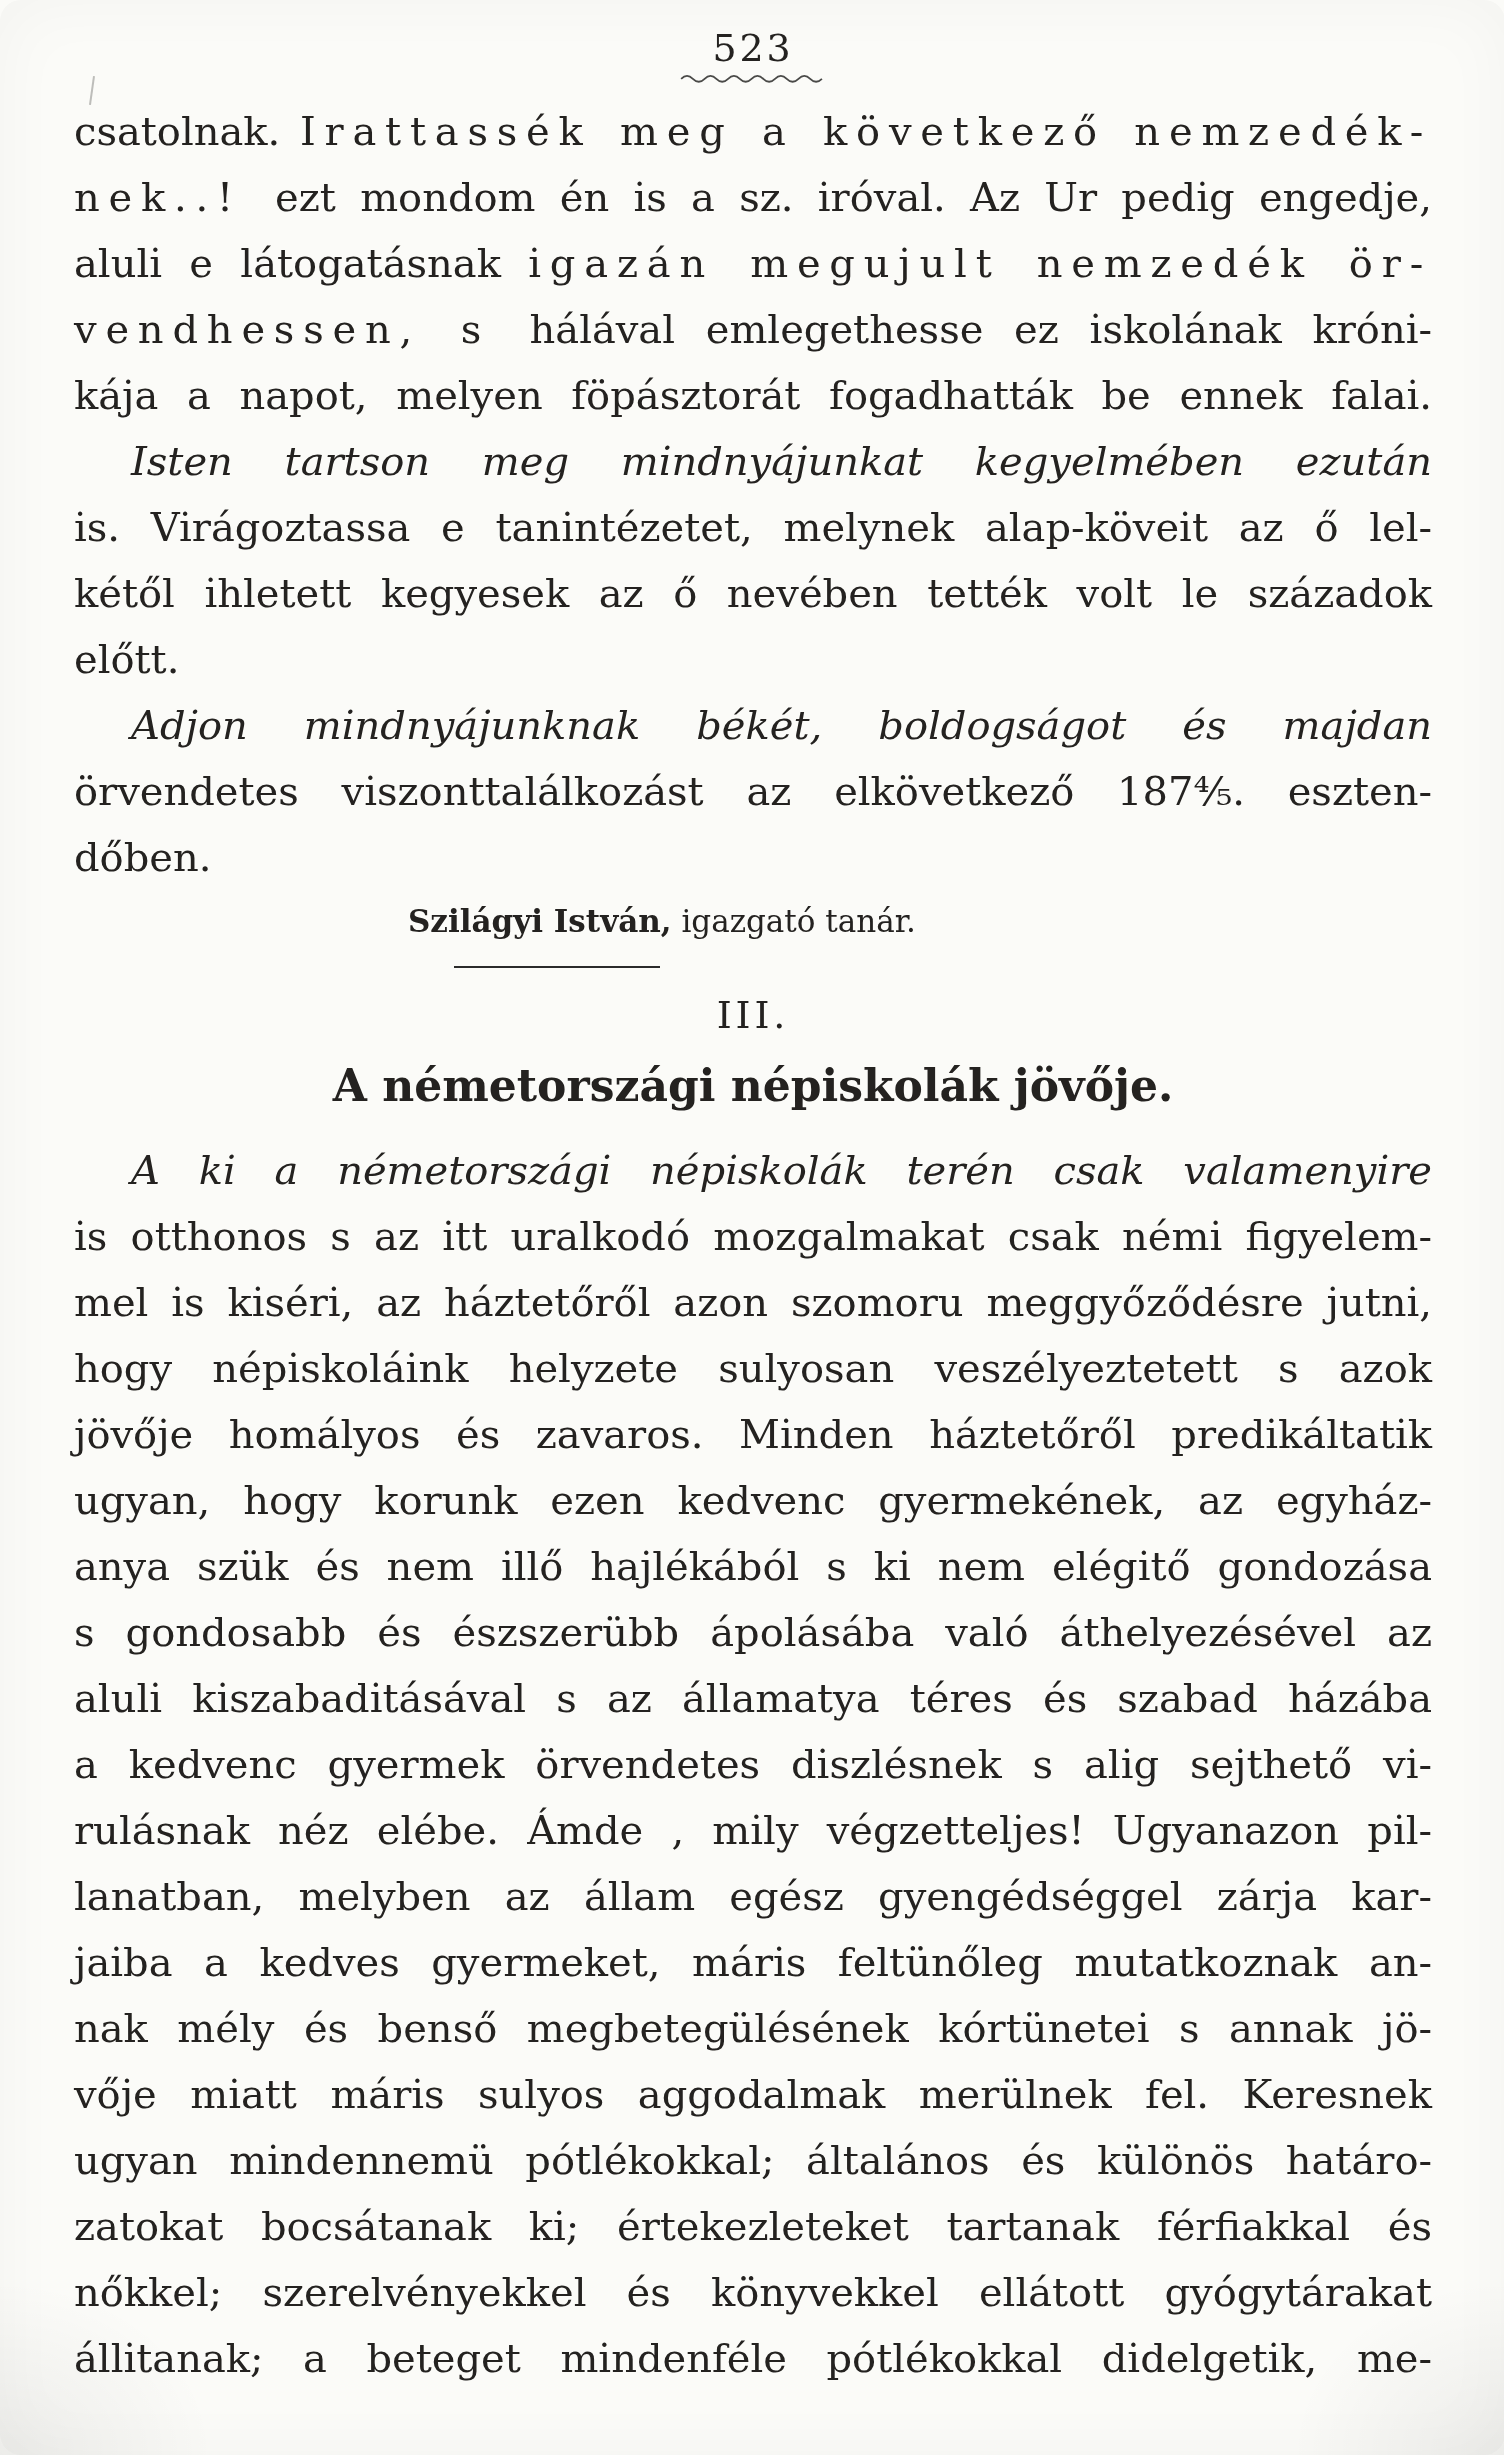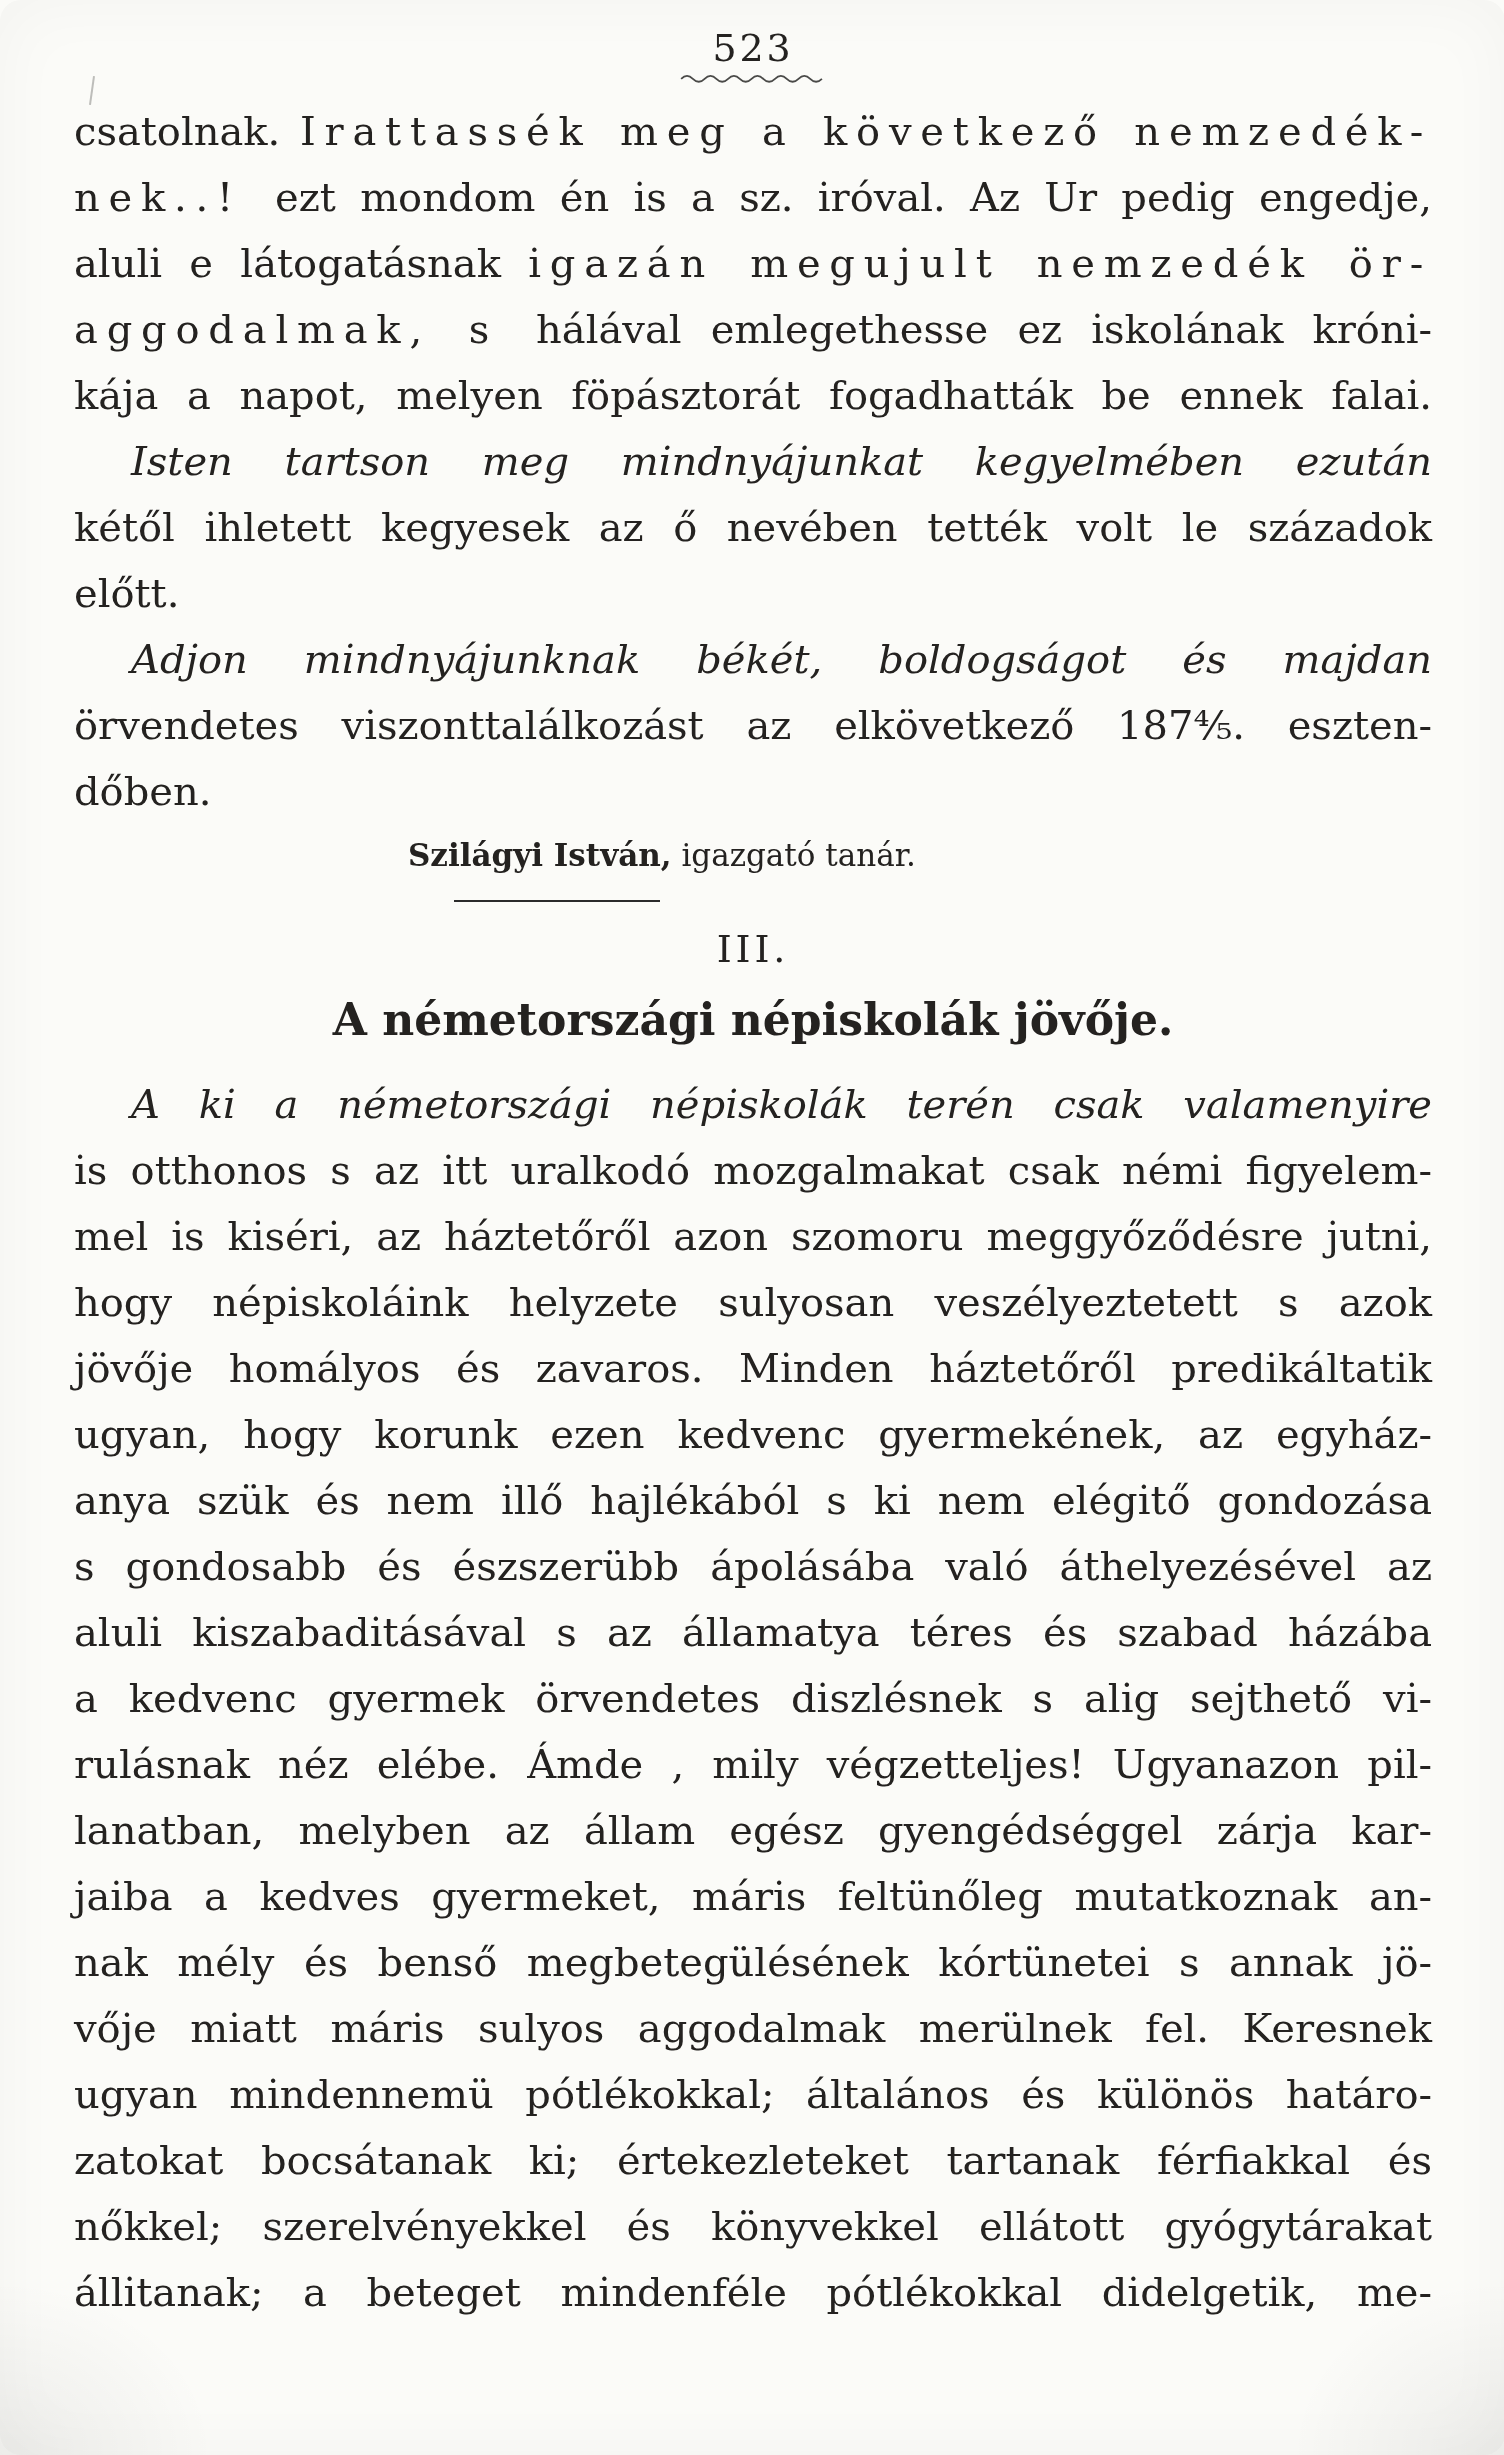--- a/index.html
+++ b/index.html
@@ -95,23 +95,24 @@
     <div class="pagenum">523</div>
     <svg class="wave" width="149" height="13.7" viewBox="0 0 152 14">
       <path d="M2 8 Q 8 2 14 8 T 26 8 T 38 8 T 50 8 T 62 8 T 74 8 T 86 8 T 98 8 T 110 8 T 122 8 T 134 8 T 146 8" stroke="#4a4a48" stroke-width="1.8" fill="none"></path>
     </svg>
   </header>
 
   <section class="textblock" id="closing-block">
       <div class="line"><span class="normal">csatolnak. </span><span class="spaced">Irattassék meg a következő nemzedék-</span></div>
       <div class="line"><span class="spaced">nek..! </span><span class="normal">ezt mondom én is a sz. iróval. Az Ur pedig engedje,</span></div>
       <div class="line"><span class="normal">aluli e látogatásnak </span><span class="spaced">igazán megujult nemzedék ör-</span></div>
-      <div class="line"><span class="spaced">aggodalmak, s </span><span class="normal">hálával emlegethesse ez iskolának króni-</span></div>
+      <div class="line"><span class="spaced">vendhessen, s </span><span class="normal">hálával emlegethesse ez iskolának króni-</span></div>
       <div class="line"><span class="normal">kája a napot, melyen föpásztorát fogadhatták be ennek falai.</span></div>
       <div class="line indent"><span class="normal">Isten tartson meg mindnyájunkat kegyelmében ezután</span></div>
+      <div class="line"><span class="normal">is. Virágoztassa e tanintézetet, melynek alap-köveit az ő lel-</span></div>
       <div class="line"><span class="normal">kétől ihletett kegyesek az ő nevében tették volt le századok</span></div>
       <div class="line short"><span class="normal">előtt.</span></div>
       <div class="line indent"><span class="normal">Adjon mindnyájunknak békét, boldogságot és majdan</span></div>
       <div class="line"><span class="normal">örvendetes viszonttalálkozást az elkövetkező 187⁴⁄₅. eszten-</span></div>
       <div class="line short"><span class="normal">dőben.</span></div>
     </section>
 
   <div class="signature"><span class="sig-name">Szilágyi István,</span><span class="sig-role"> igazgató tanár.</span></div>
 
   <div class="divider"></div>

